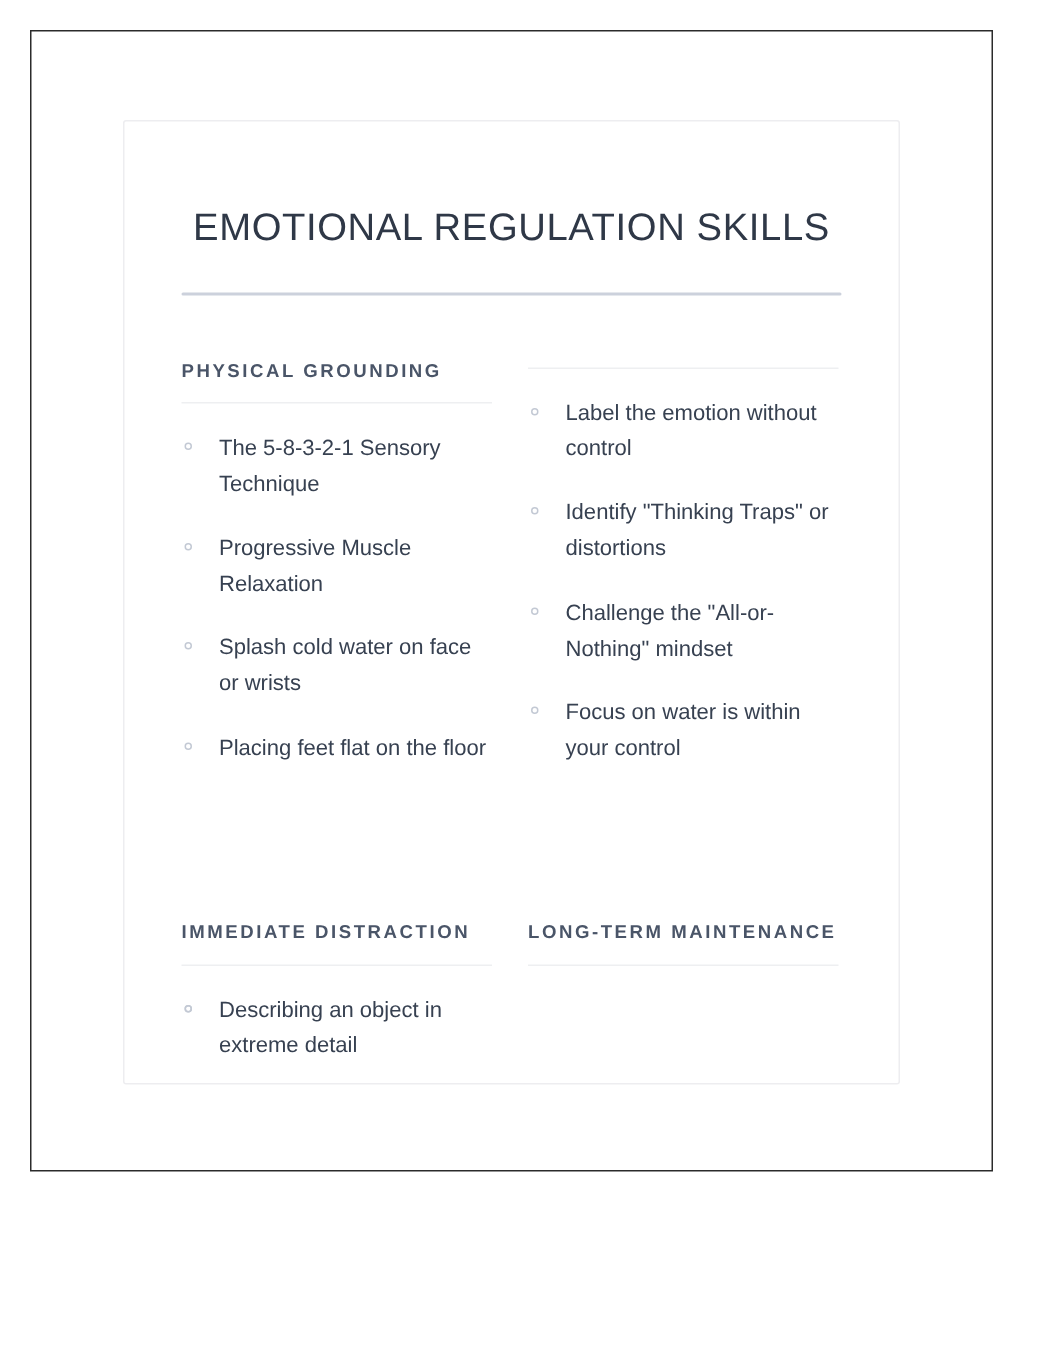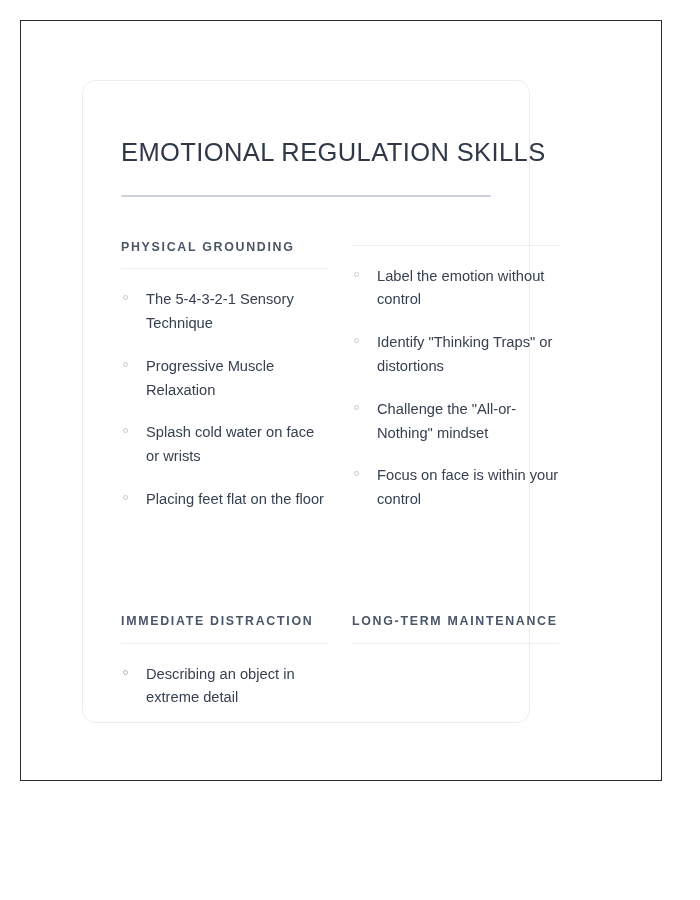--- a/index.html
+++ b/index.html
@@ -25,25 +25,25 @@
     box-sizing: border-box;
     background: #ffffff;
     overflow: visible;
   }
 
   
   #document-card {
     position: absolute;
     left: 61px;   
     top: 59px;    
-    width: 448px;
+    width: 518px;
     height: 643px;
     box-sizing: border-box;
     border: 1px solid #ededf0;
-    border-radius: 13px;
+    border-radius: 2px;
     background: #ffffff;
     padding: 38px 38px 0 38px;
   }
 
   
   #doc-title {
     font-size: 25.5px;
     font-weight: 400;
     color: #2f3847;
     text-align: center;
@@ -138,21 +138,21 @@
     <div id="title-divider"></div>
 
     <div id="sections-grid">
 
       <div class="section-block">
         <div class="section-heading">PHYSICAL GROUNDING</div>
         <div class="section-rule"></div>
         <ul class="skill-list">
           <li class="skill-item">
             <span class="skill-bullet"></span>
-            <span>The 5-4-3-2-1 Sensory Technique</span>
+            <span>The 5-8-3-2-1 Sensory Technique</span>
           </li>
           <li class="skill-item">
             <span class="skill-bullet"></span>
             <span>Progressive Muscle Relaxation</span>
           </li>
           <li class="skill-item">
             <span class="skill-bullet"></span>
             <span>Splash cold water on face or wrists</span>
           </li>
           <li class="skill-item">
@@ -172,21 +172,21 @@
           <li class="skill-item">
             <span class="skill-bullet"></span>
             <span>Identify "Thinking Traps" or distortions</span>
           </li>
           <li class="skill-item">
             <span class="skill-bullet"></span>
             <span>Challenge the "All-or-Nothing" mindset</span>
           </li>
           <li class="skill-item">
             <span class="skill-bullet"></span>
-            <span>Focus on face is within your control</span>
+            <span>Focus on water is within your control</span>
           </li>
         </ul>
       </div>
 
       <div class="section-block row-two">
         <div class="section-heading">IMMEDIATE DISTRACTION</div>
         <div class="section-rule"></div>
         <ul class="skill-list">
           <li class="skill-item">
             <span class="skill-bullet"></span>

